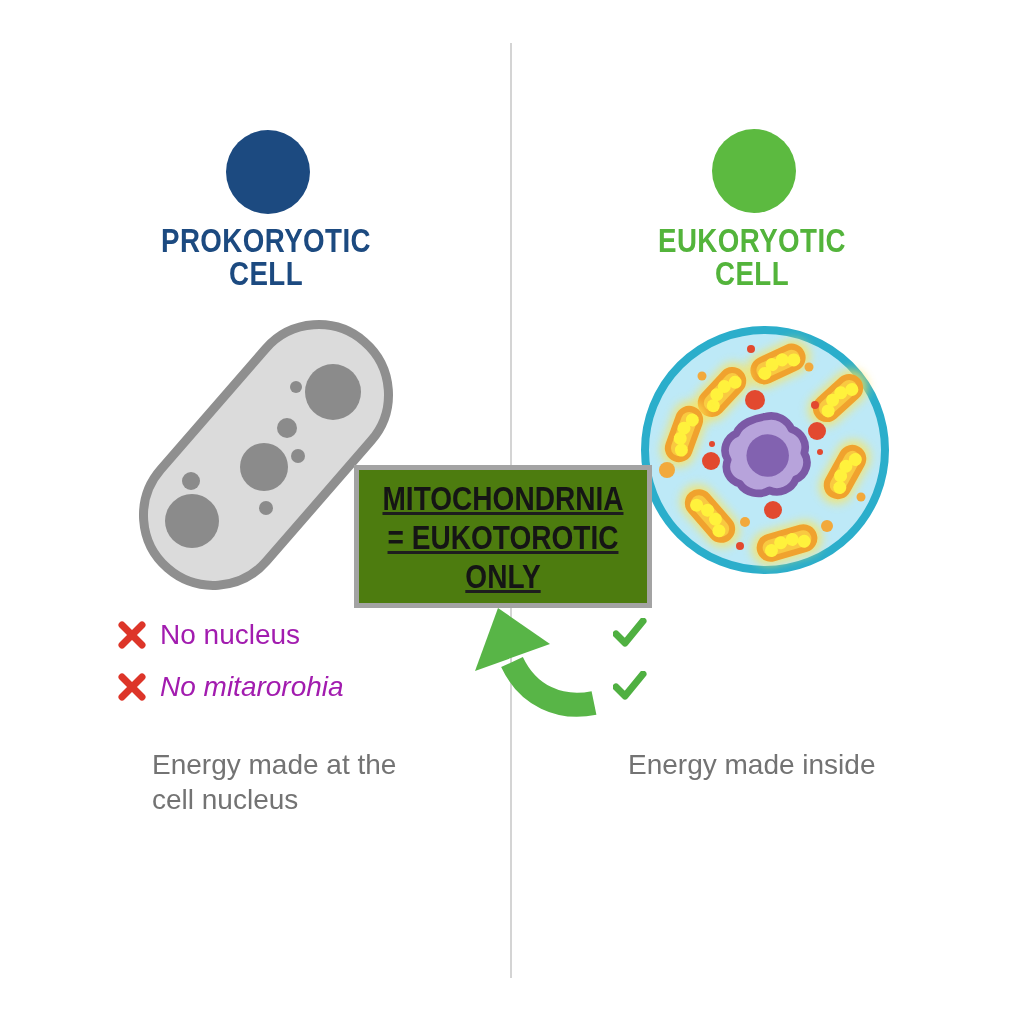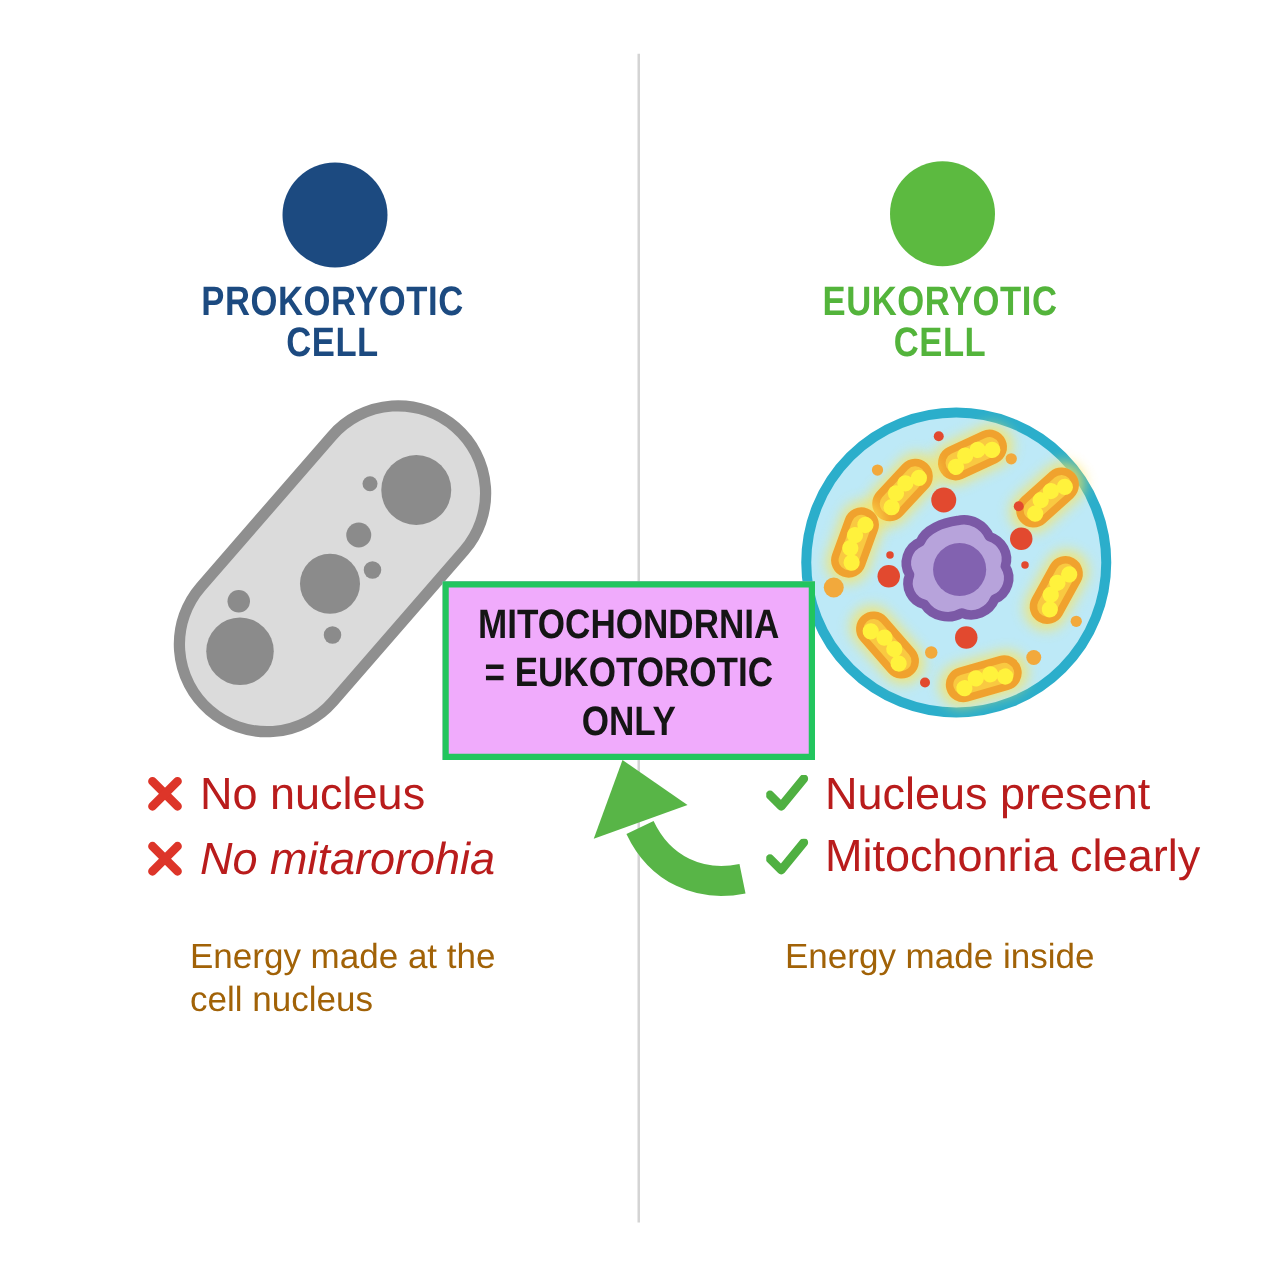--- a/index.html
+++ b/index.html
@@ -16,32 +16,32 @@
   .dot-right{left:712px;top:129px;background:#5cba40;}
   
   .title{
     width:340px;text-align:center;font-weight:bold;font-size:33px;line-height:33px;
     letter-spacing:0.5px;transform:scaleX(0.84);transform-origin:center top;
   }
   .title-left{left:96px;top:224px;color:#1c4a80;}
   .title-right{left:582px;top:224px;color:#53b43b;}
   
   .midbox{
-    left:354px;top:465px;width:288px;background:#f0abfc;border:5px solid #22c55e;
-    padding:9px 0 7px;text-align:center;z-index:2;
+    left:354px;top:465px;width:288px;background:#4d7c0f;border:5px solid #a3a3a3;
+    padding:9px 0 7px;text-align:center;z-index:2;text-decoration:underline;
   }
   .boxline{
     font-weight:bold;font-size:33px;line-height:39px;color:#151515;
     transform:scaleX(0.85);transform-origin:center center;white-space:nowrap;
   }
   
   .rowitem{display:flex;align-items:center;gap:13px;z-index:2;}
   .rowitem.top{align-items:flex-start;}
-  .itxt{font-size:36px;line-height:34px;color:#b91c1c;white-space:nowrap;}
-  .note{font-size:28px;line-height:35px;color:#a16207;}
+  .itxt{font-size:28px;line-height:34px;color:#a21caf;white-space:nowrap;}
+  .note{font-size:28px;line-height:35px;color:#737373;}
   svg{display:block;}
   .z3{z-index:3;}
 </style>
 </head>
 <body>
 
 <div class="abs divider"></div>
 
 <div class="abs bigdot dot-left"></div>
 
@@ -204,26 +204,25 @@
              C 30 43 16 49 4 44 C -8 51 -24 47 -31 36 C -43 33 -50 20 -45 8
              C -52 -3 -47 -18 -35 -23 C -30 -35 -14 -41 0 -43 Z" stroke="#7b59a6" stroke-width="9" stroke-linejoin="round" fill="#b7a3db"></path>
     <circle cx="2" cy="3" r="25" fill="#8262b0"></circle>
   </g>
 </svg>
 
 <div class="abs rowitem" style="left:613px;top:618px;">
   <svg width="34" height="30" viewBox="0 0 34 30">
     <polyline points="3,16 12,25 30,3" fill="none" stroke="#4fb041" stroke-width="7" stroke-linecap="round" stroke-linejoin="round"></polyline>
   </svg>
-  <span class="itxt">Nucleus present</span>
 </div>
 <div class="abs rowitem top" style="left:613px;top:668px;">
   <svg width="34" height="30" viewBox="0 0 34 30" style="margin-top:3px;">
     <polyline points="3,16 12,25 30,3" fill="none" stroke="#4fb041" stroke-width="7" stroke-linecap="round" stroke-linejoin="round"></polyline>
   </svg>
   <span class="itxt" style="white-space:normal;">
-    <span>Mitochonria clearly</span><br>
+    <br>
   </span>
 </div>
 
 <div class="abs note" style="left:628px;top:747px;">
   <span>Energy made inside</span><br>
 </div>
 
 </body></html>

